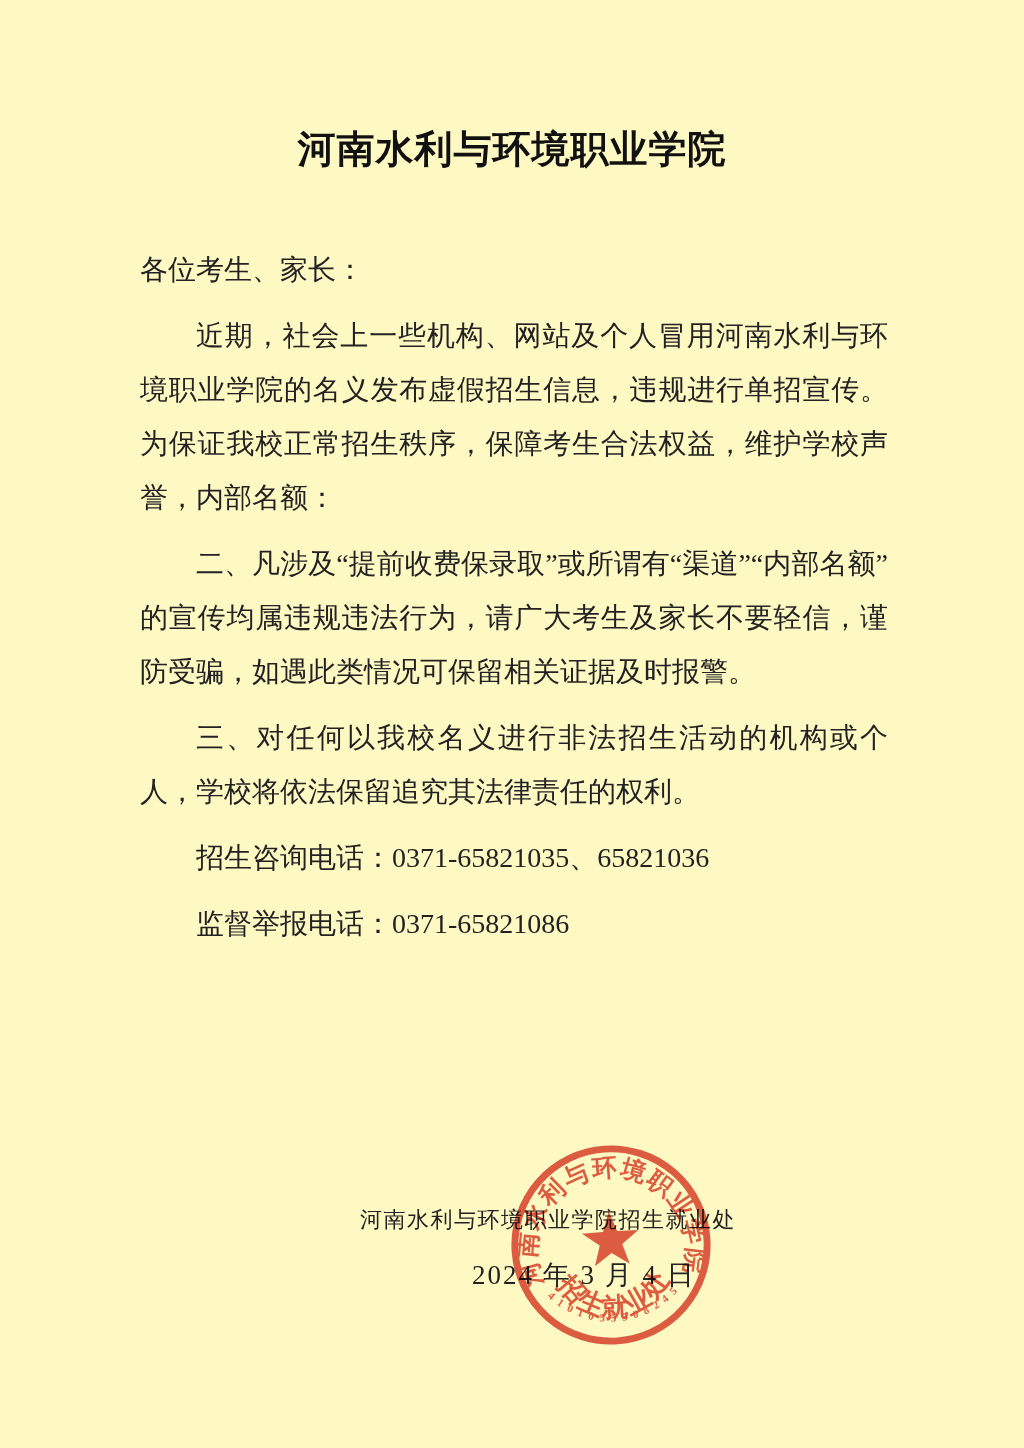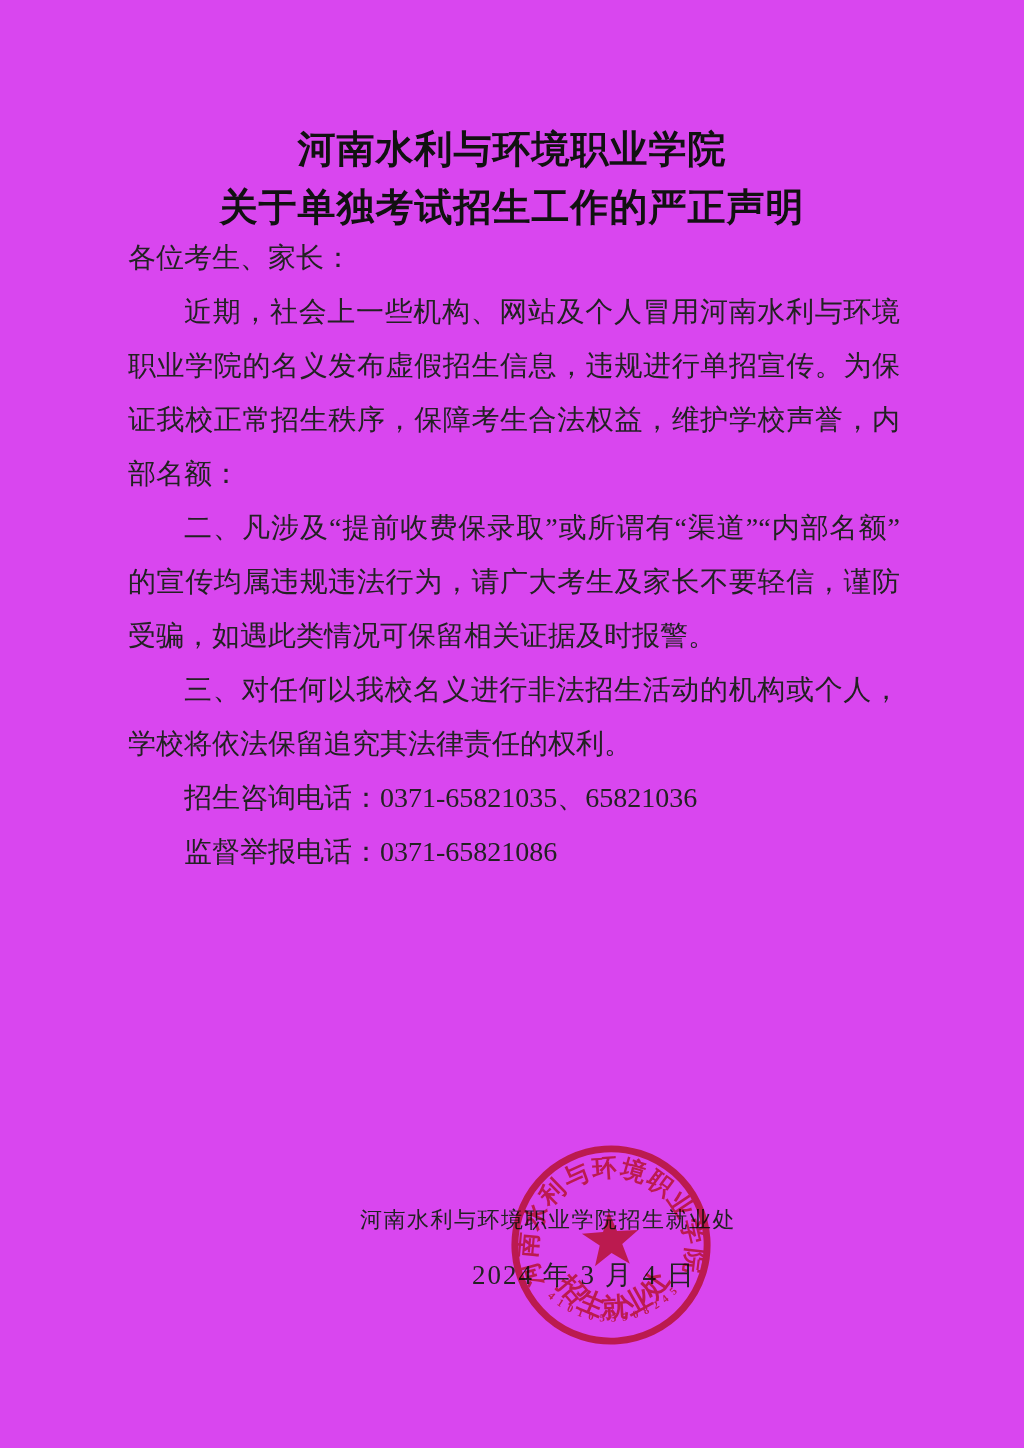--- a/index.html
+++ b/index.html
@@ -1,41 +1,41 @@
 <!DOCTYPE html>
 <html lang="zh"><head>
 <meta charset="utf-8">
 <style>
   html,body { margin:0; padding:0; background:#e8e8e8; }
   .page {
     position:relative;
     width:1024px; height:1448px;
     margin:0 auto;
-    background:#d946ef;
+    background:#fef9c3;
     font-family:"Liberation Serif","DejaVu Serif",serif;
     color:#1e1e1e;
     overflow:hidden;
   }
   .title {
     position:absolute; left:0; width:100%;
     text-align:center;
     font-size:38px; font-weight:700;
     letter-spacing:1px;
     color:#111;
   }
   .title-1 { top:124px; }
   .title-2 { top:182px; }
   .content {
     position:absolute;
     top:231px; left:128px; width:772px;
     font-size:28px; line-height:54px;
     text-align:justify;
     color:#222;
   }
-  .content p { margin:0; text-indent:2em; }
+  .content p { margin:12px; text-indent:2em; }
   .content p.salutation { text-indent:0; }
   .content b { font-weight:700; color:#000; }
   .signature-line {
     position:absolute; left:360px; top:1205px;
     font-size:22px; letter-spacing:1.5px; color:#222;
     white-space:nowrap;
   }
   .date-line {
     position:absolute; left:472px; top:1257px;
     font-size:27px; letter-spacing:2px; color:#222;
@@ -50,21 +50,20 @@
     pointer-events:none;
   }
   .seal text { font-family:"Liberation Serif","DejaVu Serif",serif; }
 </style>
 </head>
 <body>
 
 <div class="page">
 
   <div class="title title-1">河南水利与环境职业学院</div>
-  <div class="title title-2">关于单独考试招生工作的严正声明</div>
 
   <div class="content">
     <p class="salutation">各位考生、家长：</p>
     <p>近期，社会上一些机构、网站及个人冒用河南水利与环境职业学院的名义发布虚假招生信息，违规进行单招宣传。为保证我校正常招生秩序，保障考生合法权益，维护学校声誉，内部名额：</p>
     <p>二、凡涉及“提前收费保录取”或所谓有“渠道”“内部名额”的宣传均属违规违法行为，请广大考生及家长不要轻信，谨防受骗，如遇此类情况可保留相关证据及时报警。</p>
     <p>三、对任何以我校名义进行非法招生活动的机构或个人，学校将依法保留追究其法律责任的权利。</p>
     <p>招生咨询电话：0371-65821035、65821036</p>
     <p>监督举报电话：0371-65821086</p>
   </div>
 

